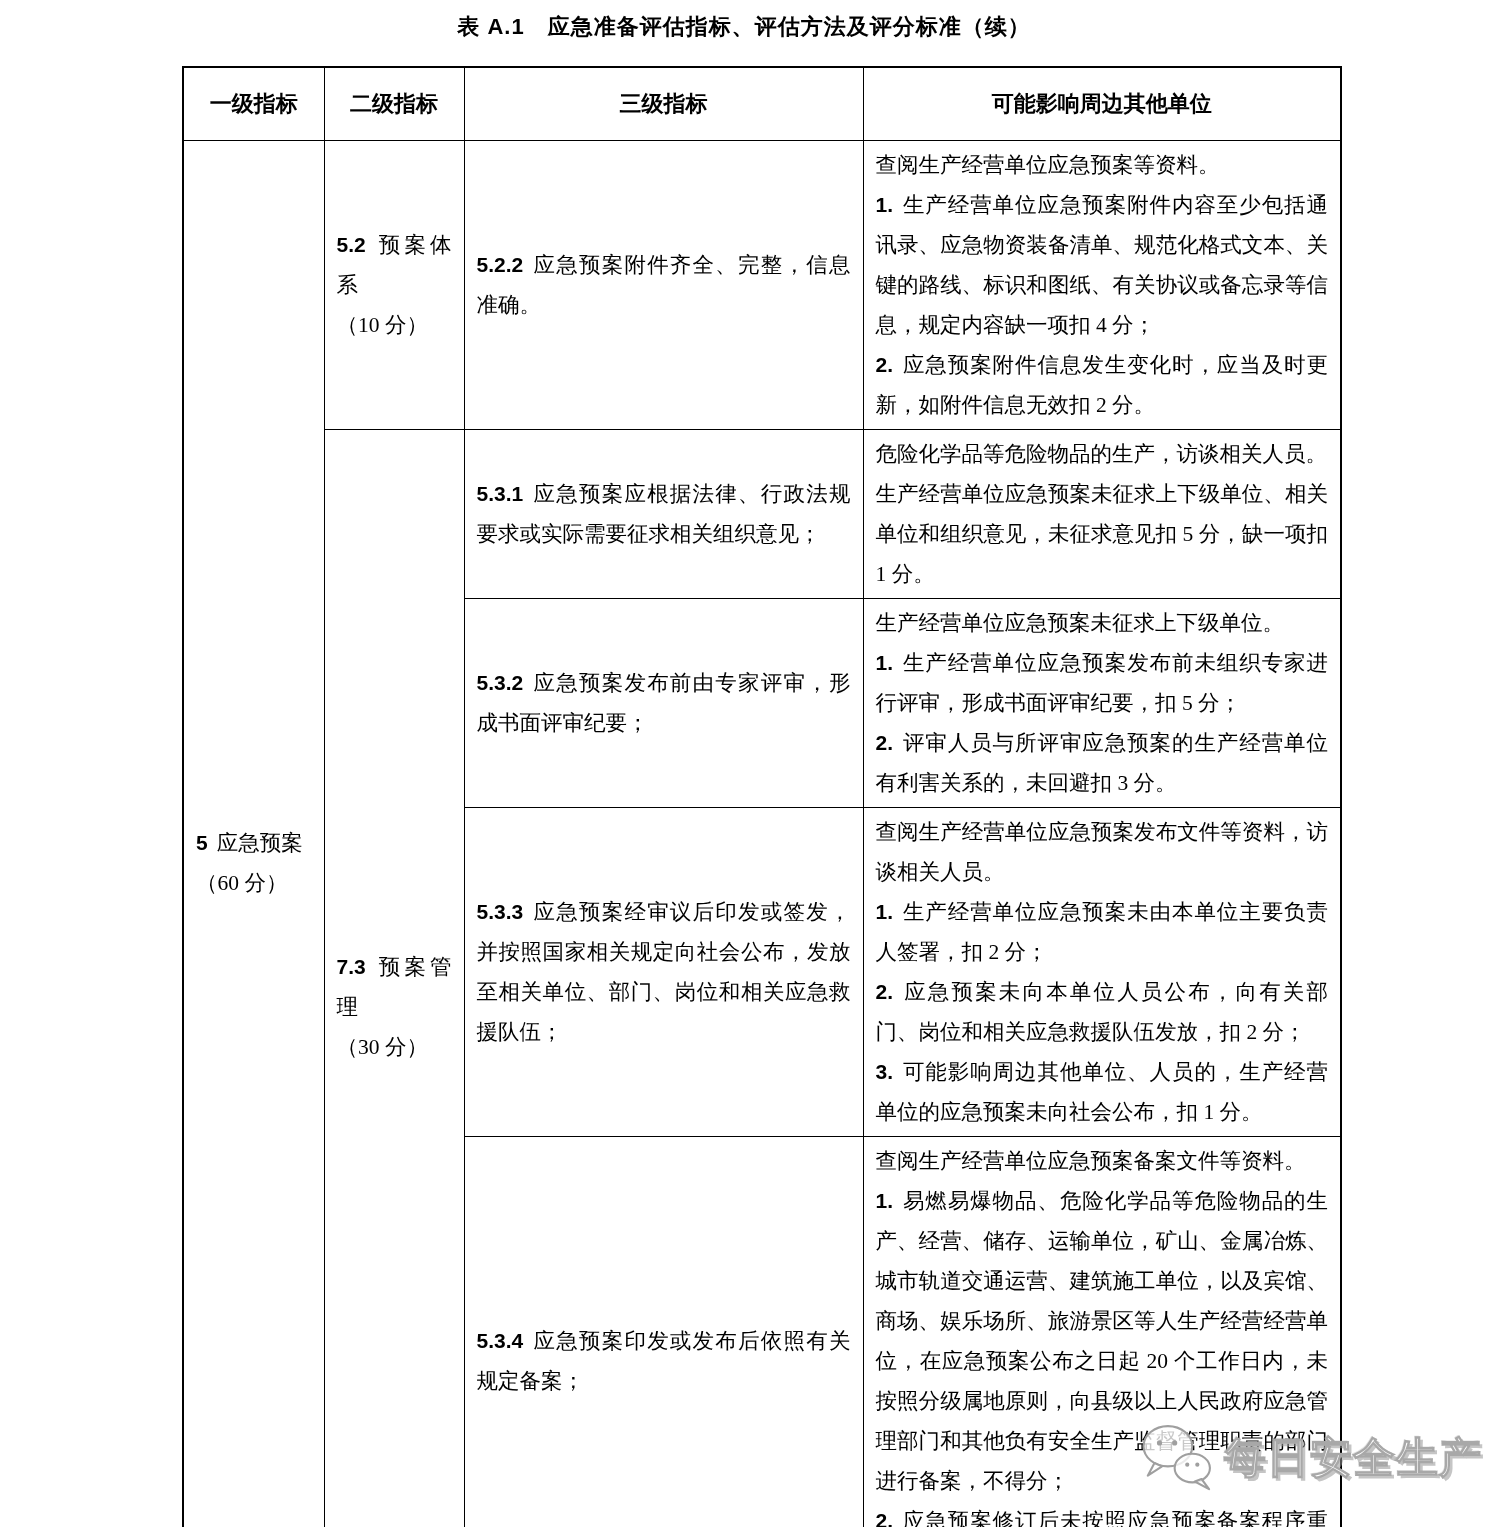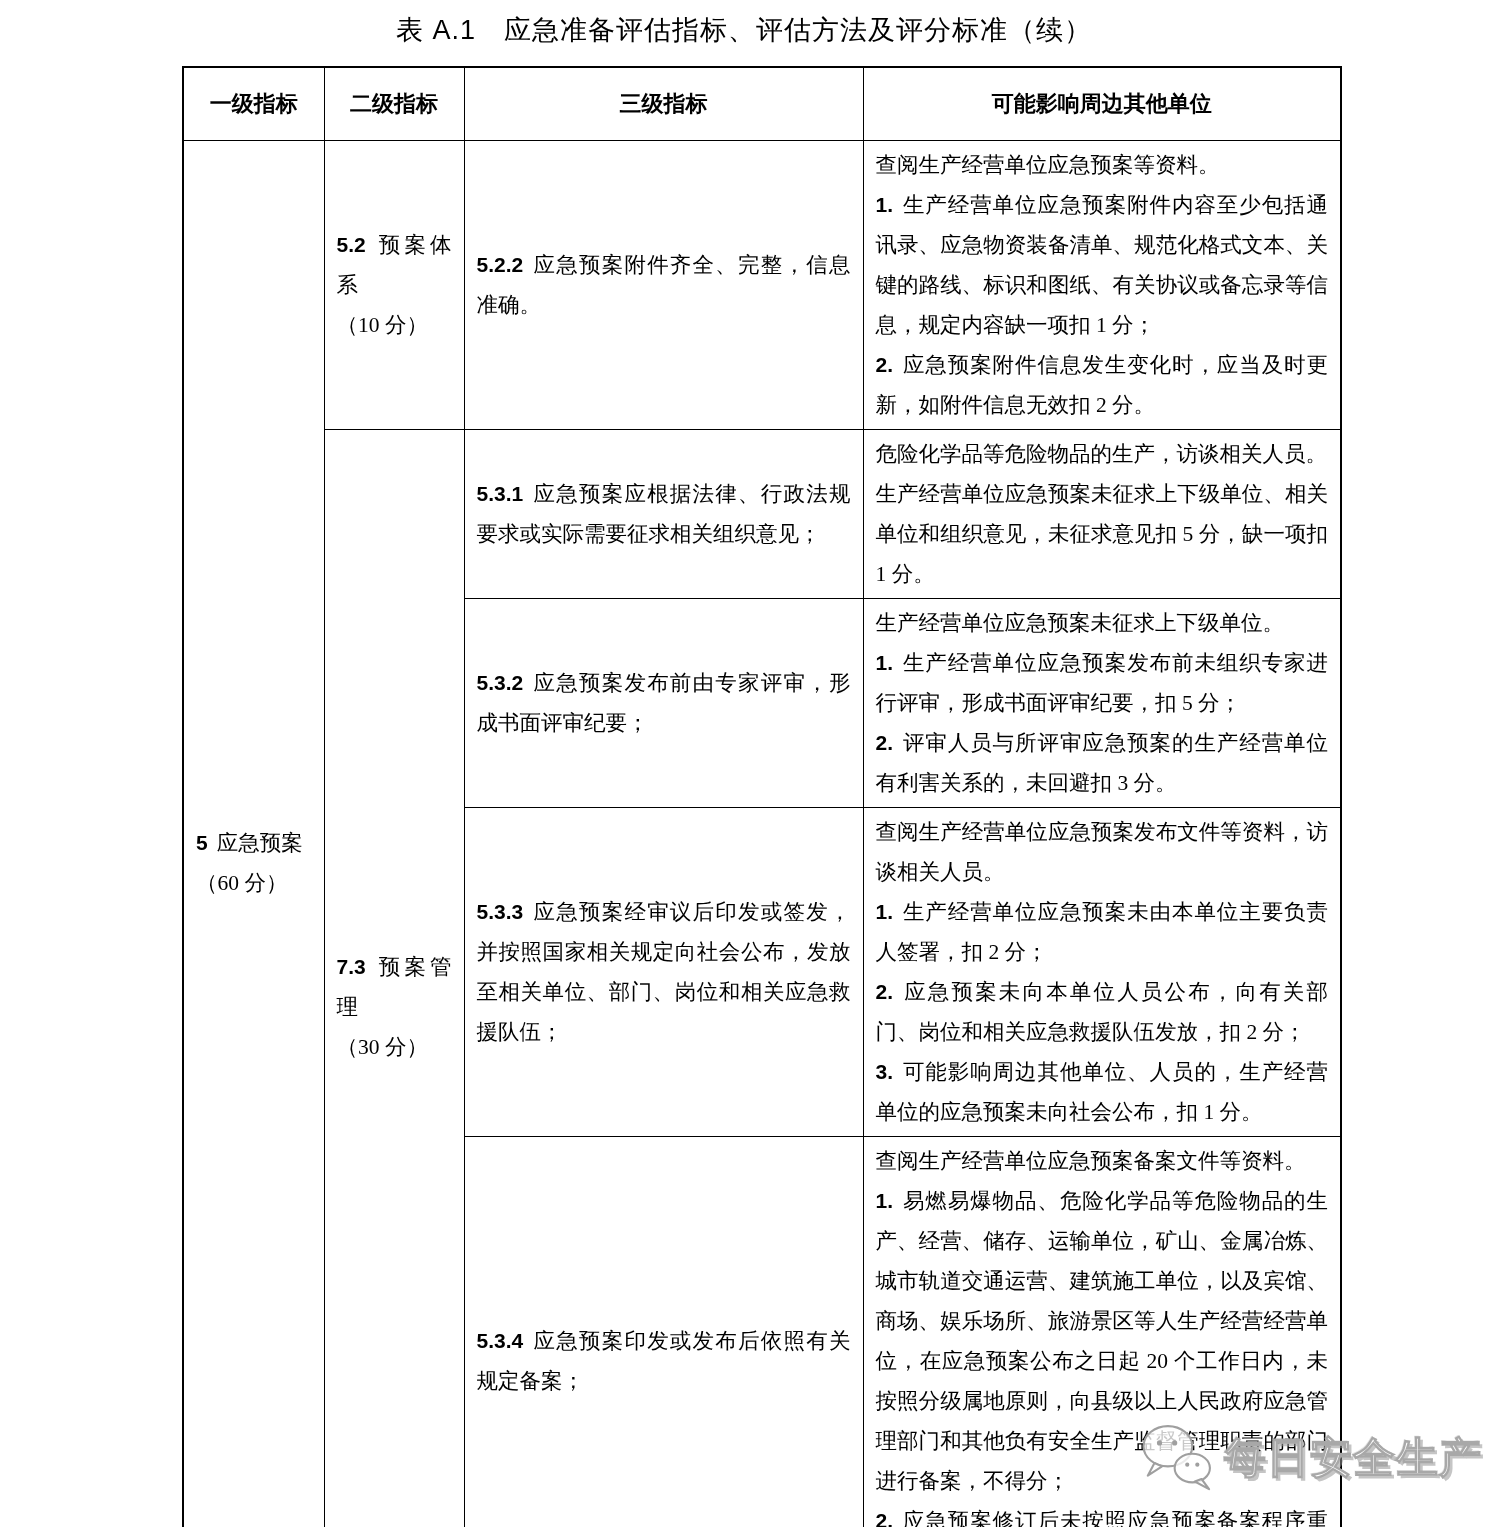--- a/index.html
+++ b/index.html
@@ -13,22 +13,22 @@
     font-family: "Liberation Serif", "DejaVu Serif", serif;
     color: #000;
   }
   .doc-title {
     position: absolute;
     top: 12px;
     left: 0;
     width: 100%;
     text-align: center;
     font-family: "Liberation Sans", "DejaVu Sans", sans-serif;
-    font-size: 27px;
-    font-weight: normal;
+    font-size: 22px;
+    font-weight: bold;
     letter-spacing: 1px;
   }
   table.tbl {
     position: absolute;
     left: 182px;
     top: 66px;
     width: 1158px;
     border-collapse: collapse;
     table-layout: fixed;
     border: 2px solid #000;
@@ -113,21 +113,21 @@
       </td>
       <td>
         <p><b class="num">5.2</b><span>预案体系</span></p>
         <p>（10 分）</p>
       </td>
       <td>
         <p><b class="num">5.2.2</b><span>应急预案附件齐全、完整，信息准确。</span></p>
       </td>
       <td class="method">
         <p><span>查阅生产经营单位应急预案等资料。</span></p>
-        <p><b class="num">1.</b><span>生产经营单位应急预案附件内容至少包括通讯录、应急物资装备清单、规范化格式文本、关键的路线、标识和图纸、有关协议或备忘录等信息，规定内容缺一项扣 1 分；</span></p>
+        <p><b class="num">1.</b><span>生产经营单位应急预案附件内容至少包括通讯录、应急物资装备清单、规范化格式文本、关键的路线、标识和图纸、有关协议或备忘录等信息，规定内容缺一项扣 4 分；</span></p>
         <p><b class="num">2.</b><span>应急预案附件信息发生变化时，应当及时更新，如附件信息无效扣 2 分。</span></p>
       </td>
     </tr>
 
     <tr class="r2">
       <td rowspan="4">
         <p><b class="num">7.3</b><span>预案管理</span></p>
         <p>（30 分）</p>
       </td>
       <td>

